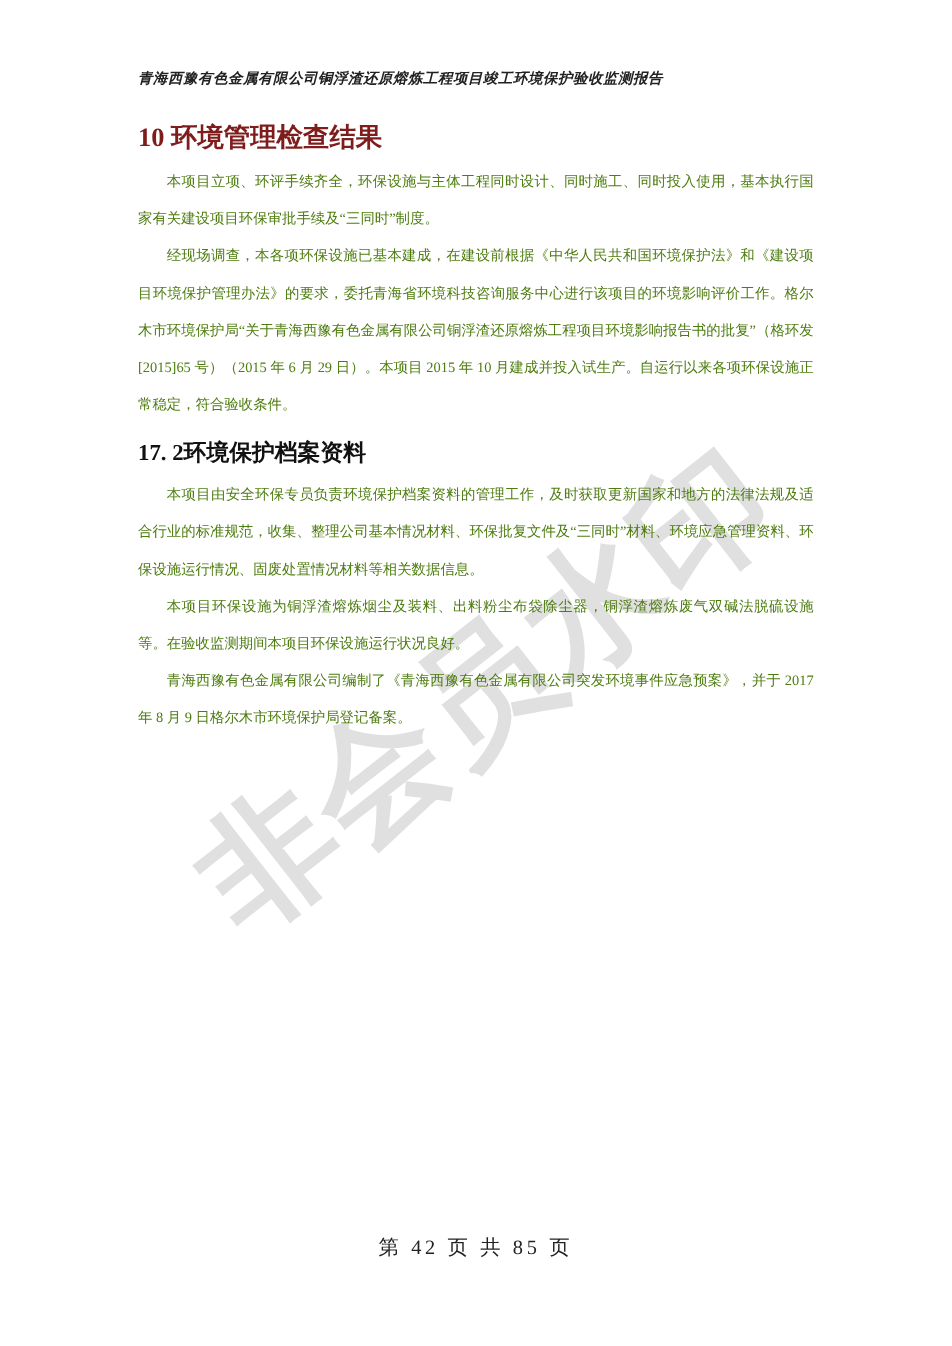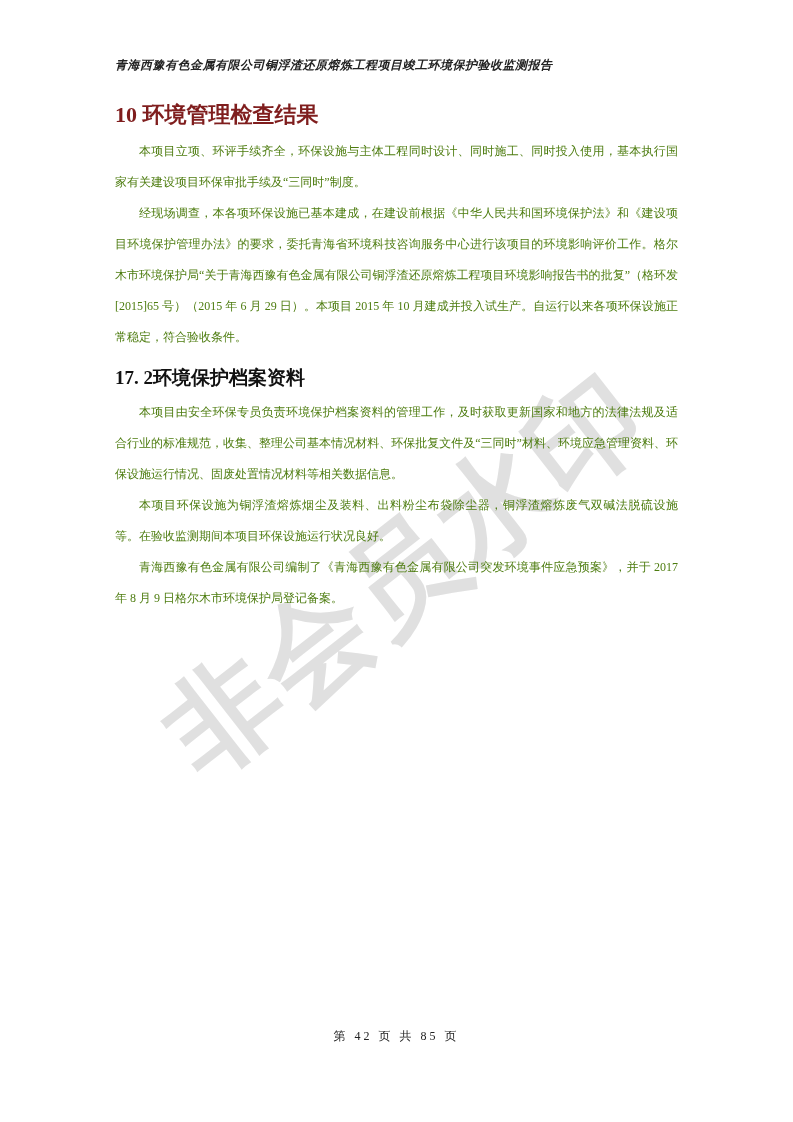--- a/index.html
+++ b/index.html
@@ -62,21 +62,21 @@
     color: #4d7c0f;
   }
   .para + .para { margin-top: 0; }
   h2.section-heading.after-para { margin-top: 13px; }
   .doc-footer {
     position: absolute;
     left: 0;
     right: 0;
     top: 1028px;
     text-align: center;
-    font-size: 12px;
+    font-size: 17px;
     letter-spacing: 3px;
     color: #222;
     z-index: 1;
   }
 </style>
 </head>
 <body>
 
 <div class="page">
 

